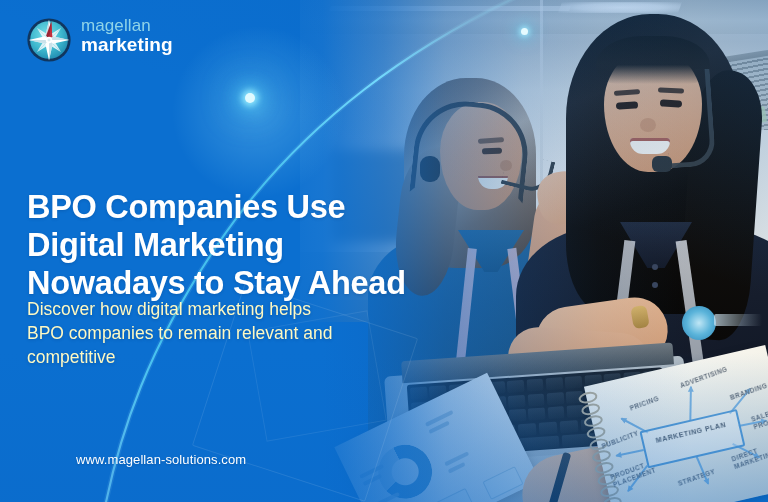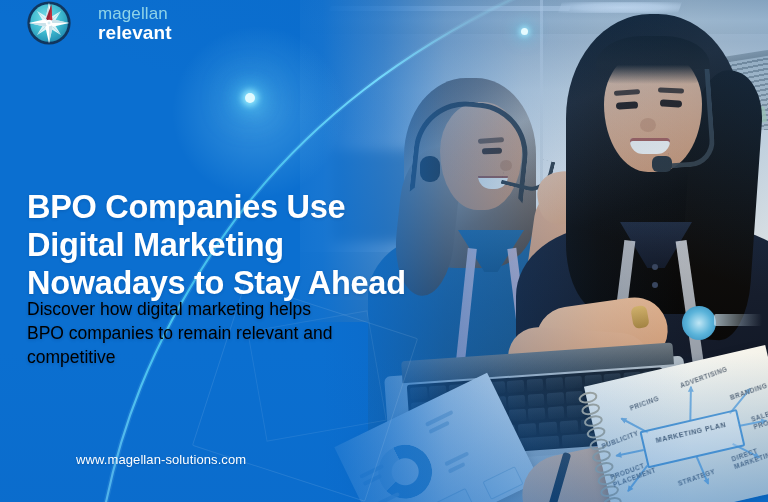--- a/index.html
+++ b/index.html
@@ -374,42 +374,42 @@
     border-radius: 2px;
   }
   .poly2 {
     position:absolute; left:256px; bottom:70px; width:120px; height:110px;
     border: 1.5px solid rgba(255,255,255,.08);
     transform: rotate(-10deg);
   }
 
   
   .logo-wrap {
-    position:absolute; left:26px; top:0; display:flex; align-items:center; gap:26px;
+    position:absolute; left:26px; top:17px; display:flex; align-items:flex-start; gap:9px;
   }
   .compass { width:46px; height:46px; display:block; }
   .brand { line-height:1.0; }
   .brand-top {
     font-size:17px; font-weight:normal; color:#8fd3e8; letter-spacing:.1px;
     display:block; margin-bottom:1px;
   }
   .brand-bot {
     font-size:19px; font-weight:bold; color:#ffffff; letter-spacing:.1px; display:block;
   }
 
   .headline {
     position:absolute; left:27px; top:166px; width:500px;
     font-size:32.5px; font-weight:bold; color:#ffffff;
     line-height:1.17; letter-spacing:-0.3px;
     text-shadow: 0 1px 3px rgba(0,40,90,.22);
     white-space: pre-line;
   }
   .subhead {
     position:absolute; left:27px; top:279px; width:400px;
-    font-size:17.5px; font-weight:normal; color:#000000;
+    font-size:17.5px; font-weight:normal; color:#fef9c3;
     line-height:1.38; letter-spacing:0px;
     text-shadow: 0 1px 3px rgba(0,40,90,.25);
     white-space: pre-line;
   }
   .site-url {
     position:absolute; left:28px; top:452px;
     font-size:13px; color:#ffffff; letter-spacing:.1px;
     text-shadow: 0 1px 2px rgba(0,40,90,.25);
     margin-left: 48px;
   }
@@ -681,21 +681,21 @@
         <polygon points="50,50 94,50 58,42"></polygon>
       </g>
 
       <polygon points="50,50 44,40 55,10 57,42" fill="#9d2433"></polygon>
       <polygon points="50,50 55,10 57,42" fill="#c0303f"></polygon>
       <circle cx="50" cy="50" r="7" fill="#ffffff"></circle>
       <circle cx="50" cy="50" r="3.2" fill="#d8eef3"></circle>
     </svg>
     <div class="brand">
       <span class="brand-top">magellan</span>
-      <span class="brand-bot">relevant</span>
+      <span class="brand-bot">marketing</span>
     </div>
   </div>
 
   <h1 class="headline">BPO Companies Use
 Digital Marketing
 Nowadays to Stay Ahead</h1>
   <p class="subhead">Discover how digital marketing helps
 BPO companies to remain relevant and
 competitive</p>
   <div class="site-url">www.magellan-solutions.com</div>

